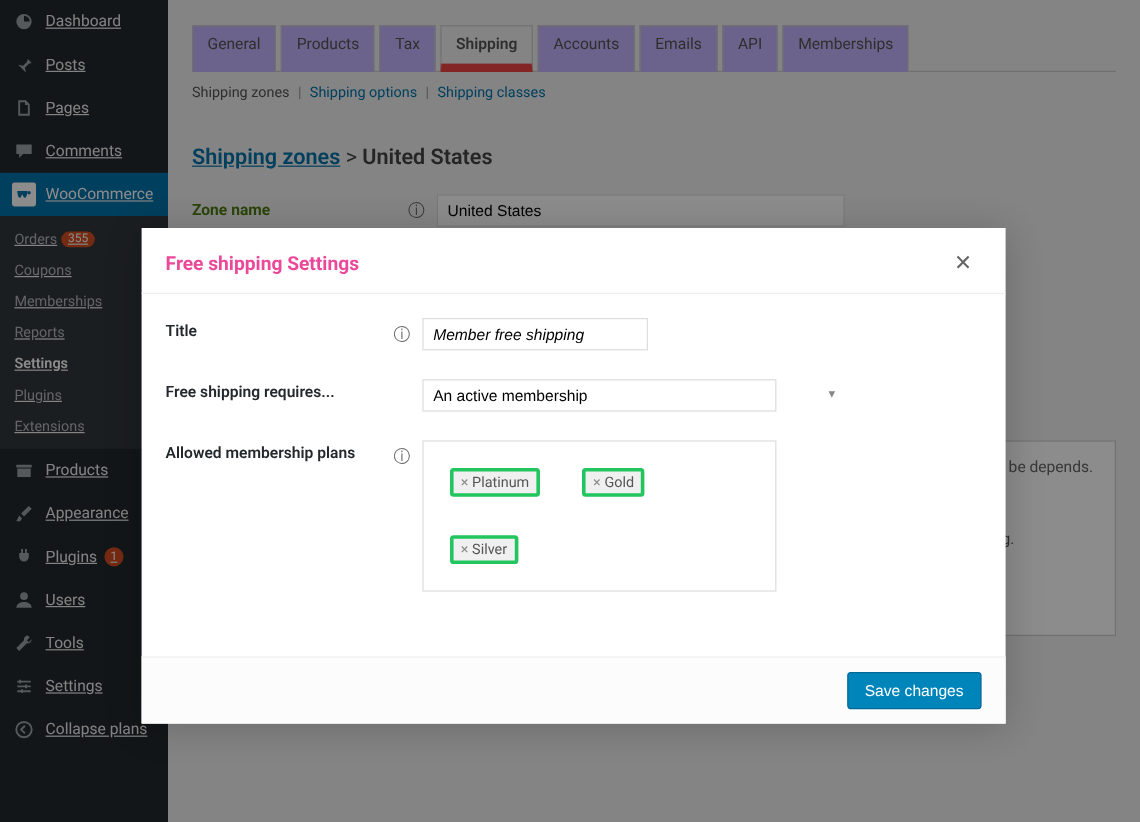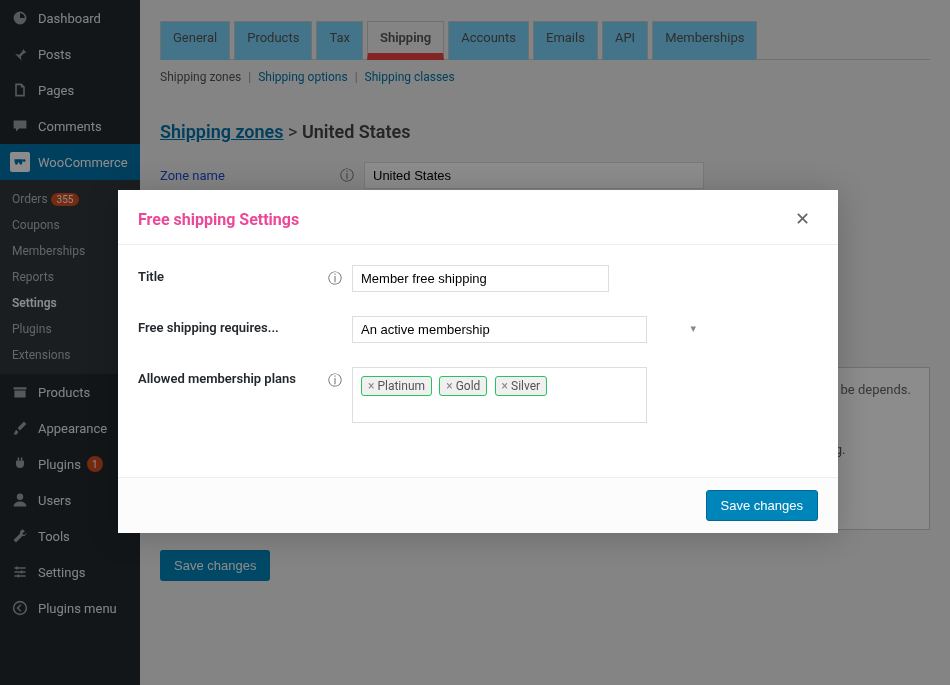--- a/index.html
+++ b/index.html
@@ -1,46 +1,46 @@
 <!DOCTYPE html>
 <html><head>
 <meta charset="utf-8">
 <style>
 * { box-sizing: border-box; margin: 0; padding: 0; }
 body { font-family: -apple-system, BlinkMacSystemFont, "Segoe UI", Roboto, sans-serif; font-size: 13px; color: #444; background: #f1f1f1; width: 950px; height: 685px; overflow: hidden; position: relative; }
 
 
-.sidebar { position: absolute; left: 0; top: 0; width: 140px; height: 685px; background: #23282d; color: #eee; }
+.sidebar { position: absolute; left: 0; top: 0; width: 140px; height: 685px; background: #23282d; color: #eee; text-decoration: underline; }
 .sidebar-item { display: flex; align-items: center; padding: 8px 10px; color: #eee; font-size: 13px; cursor: pointer; }
 .sidebar-item .icon { width: 20px; height: 20px; display: inline-flex; align-items: center; justify-content: center; margin-right: 8px; color: #9ca2a7; }
 .sidebar-item.active { background: #0073aa; color: #fff; position: relative; }
 .sidebar-item.active .icon { color: #fff; background: #fff; border-radius: 2px; }
 .sidebar-item.active .icon svg { color: #0073aa; }
 .sidebar-item.active::after { content: ""; position: absolute; right: -8px; top: 50%; transform: translateY(-50%); border: 8px solid transparent; border-left-color: #0073aa; }
 .sidebar-sub { background: #32373c; padding: 6px 0; }
 .sidebar-sub-item { padding: 6px 12px; font-size: 12px; color: #b4b9be; cursor: pointer; display: flex; align-items: center; }
 .sidebar-sub-item.current { color: #fff; font-weight: 600; }
 .badge-count { background: #d54e21; color: #fff; border-radius: 9px; font-size: 10px; padding: 1px 6px; margin-left: 3px; }
 .plugin-badge { background: #d54e21; color: #fff; border-radius: 9px; width: 16px; height: 16px; display: inline-flex; align-items: center; justify-content: center; font-size: 10px; margin-left: 6px; }
 
 
 .main { position: absolute; left: 140px; top: 0; right: 0; height: 685px; background: #f1f1f1; padding: 0 20px; overflow: hidden; }
 .tabs { display: flex; gap: 4px; margin-top: 20px; border-bottom: 1px solid #ccc; }
-.tab { padding: 8px 12px; background: #7dd3fc; border: 1px solid #ccc; border-bottom: none; font-size: 13px; color: #555; cursor: pointer; position: relative; top: 1px; }
+.tab { padding: 8px 12px; background: #c4b5fd; border: 1px solid #ccc; border-bottom: none; font-size: 13px; color: #555; cursor: pointer; position: relative; top: 1px; }
 .tab.active { background: #f1f1f1; border-bottom: 7px solid #ef4444; font-weight: 600; color: #555; }
 .subtabs { padding: 10px 0; font-size: 12px; }
 .subtabs span { color: #555; }
 .subtabs a { color: #0073aa; text-decoration: none; }
 .subtabs .sep { margin: 0 4px; color: #999; }
 .breadcrumb { font-size: 18px; margin: 27px 0 20px; }
 .breadcrumb a { color: #0073aa; text-decoration: underline; font-weight: 600; }
 .breadcrumb .cur { color: #444; font-weight: 600; }
 
 .form-row { display: flex; align-items: center; margin-bottom: 18px; }
-.form-row label { width: 180px; font-size: 13px; color: #1d4ed8; font-weight: 400; }
+.form-row label { width: 180px; font-size: 13px; color: #4d7c0f; font-weight: 700; }
 .help { color: #666; margin-right: 10px; cursor: help; font-size: 14px; }
 .text-input { padding: 5px 8px; border: 1px solid #ddd; font-size: 13px; width: 340px; background: #fff; }
 
 .method-card { background: #fff; border: 1px solid #ccc; margin-left: 200px; padding: 0; position: relative; }
 .method-row { display: flex; align-items: center; padding: 16px 18px; border-bottom: 1px solid #eee; gap: 18px; }
 .method-row:last-of-type { border-bottom: none; }
 .drag-handle { color: #ccc; cursor: move; font-size: 14px; }
 .method-name { color: #0073aa; width: 130px; font-size: 13px; }
 .toggle { width: 36px; height: 18px; background: #b71a6f; border-radius: 9px; position: relative; cursor: pointer; }
 .toggle::after { content: ""; position: absolute; width: 14px; height: 14px; background: #fff; border-radius: 50%; top: 2px; right: 2px; }
@@ -55,26 +55,26 @@
 
 
 .modal { position: absolute; left: 118px; top: 190px; width: 720px; background: #fff; box-shadow: 0 3px 30px rgba(0,0,0,0.2); }
 .modal-header { display: flex; justify-content: space-between; align-items: center; padding: 14px 20px 10px; border-bottom: 1px solid #eee; }
 .modal-header h2 { font-size: 16px; font-weight: 700; color: #ec4899; text-align: right; }
 .modal-close { background: none; border: none; font-size: 18px; color: #666; cursor: pointer; padding: 4px 8px; }
 .modal-body { padding: 20px 20px 30px; }
 .modal-row { display: flex; align-items: flex-start; margin-bottom: 24px; }
 .modal-row label { width: 190px; font-size: 13px; color: #23282d; font-weight: 600; padding-top: 4px; }
 .modal .help { padding-top: 5px; }
-.modal .text-input { width: 257px; }
+.modal .text-input { width: 188px; font-style: italic; }
 .modal select { width: 295px; padding: 5px 8px; border: 1px solid #ddd; font-size: 13px; background: #fff; appearance: none; }
 .select-wrap { position: relative; width: 354px; }
 .select-wrap::after { content: "▾"; position: absolute; right: 10px; top: 6px; color: #888; pointer-events: none; font-size: 11px; }
 .tag-area { border: 1px solid #ddd; padding: 6px; width: 295px; min-height: 56px; }
-.tag { display: inline-block; background: #f0f0f0; border: 1px solid #22c55e; border-radius: 3px; padding: 2px 6px; margin: 2px; font-size: 12px; color: #555; }
+.tag { display: inline-block; background: #f0f0f0; border: 3px solid #22c55e; border-radius: 3px; padding: 2px 6px; margin: 16px; font-size: 12px; color: #555; }
 .tag .x { color: #888; margin-right: 3px; cursor: pointer; }
 .modal-footer { padding: 12px 20px; text-align: right; border-top: 1px solid #eee; background: #fcfcfc; }
 .save-btn { padding: 7px 14px; background: #0085ba; color: #fff; border: 1px solid #006799; border-radius: 3px; font-size: 13px; cursor: pointer; }
 </style>
 </head>
 <body>
 
 <div class="sidebar">
   <div class="sidebar-item">
     <span class="icon">
@@ -190,21 +190,21 @@
       </span>
     <span>Settings</span>
   </div>
   <div class="sidebar-item">
     <span class="icon">
         <svg width="16" height="16" viewBox="0 0 20 20" fill="currentColor">
           <circle cx="10" cy="10" r="8" fill="none" stroke="currentColor" stroke-width="2"></circle>
           <path d="M11 6l-4 4 4 4" fill="none" stroke="currentColor" stroke-width="2"></path>
         </svg>
       </span>
-    <span>Plugins menu</span>
+    <span>Collapse plans</span>
   </div>
 </div>
 
 <div class="main">
   <div class="tabs">
     <div class="tab">General</div>
     <div class="tab">Products</div>
     <div class="tab">Tax</div>
     <div class="tab active">Shipping</div>
     <div class="tab">Accounts</div>

